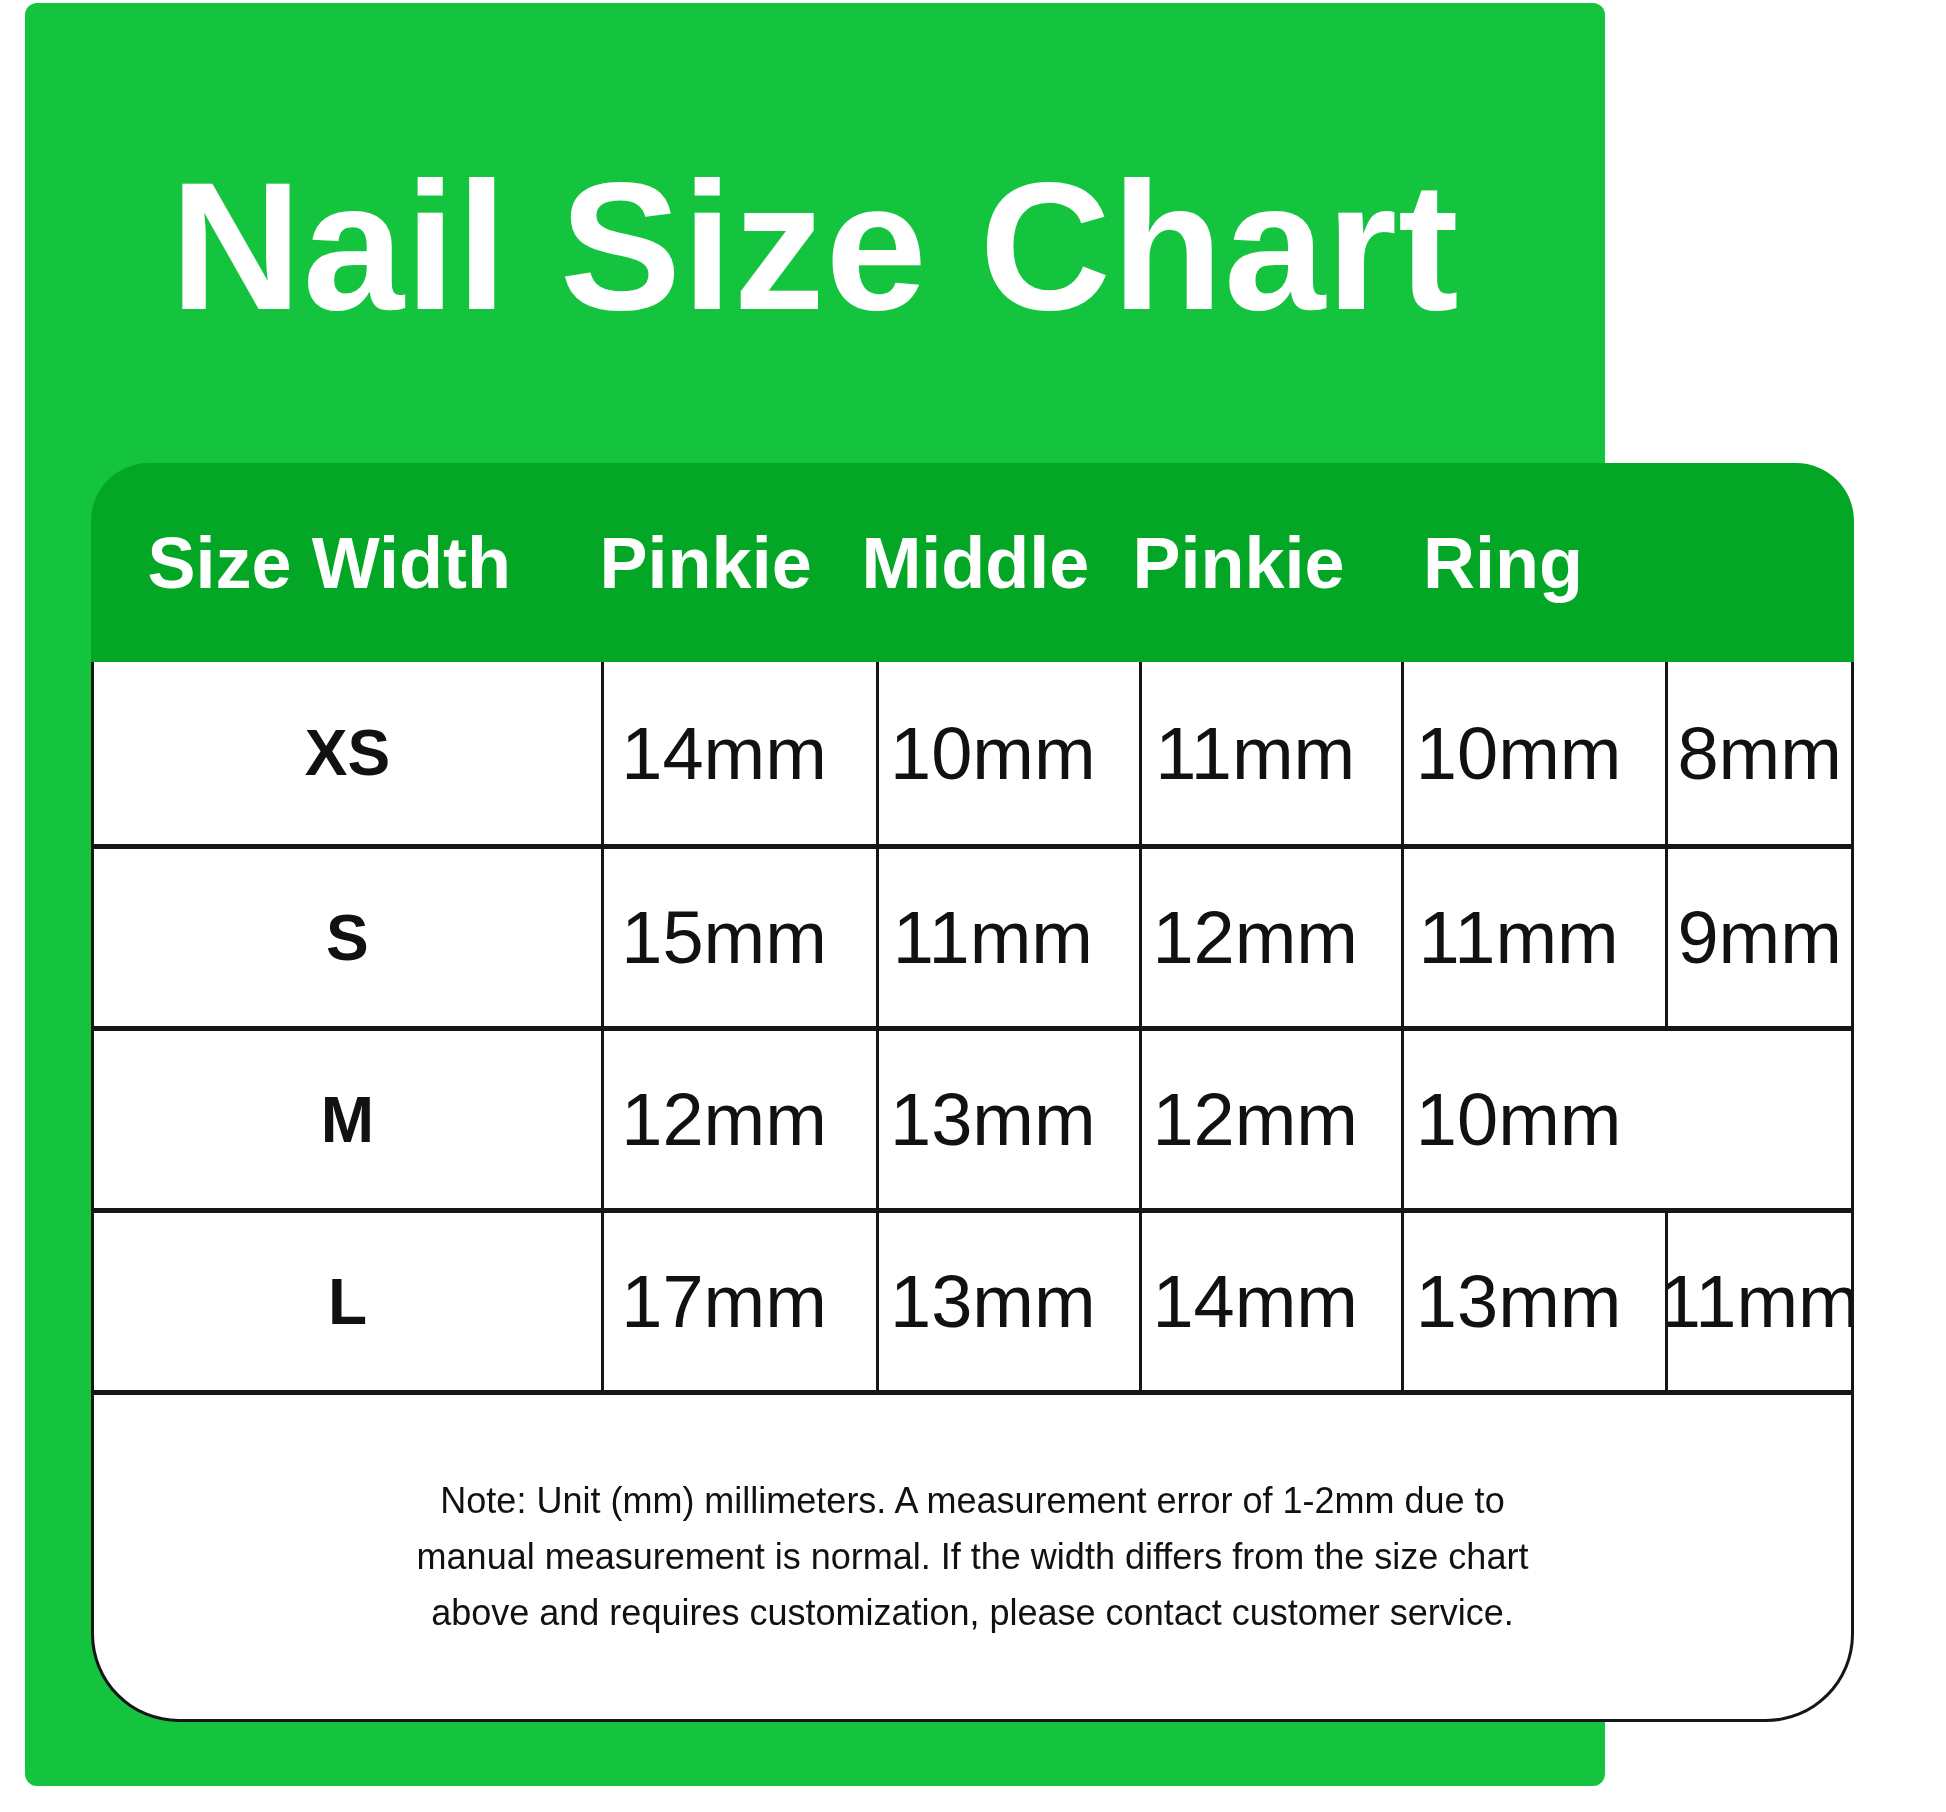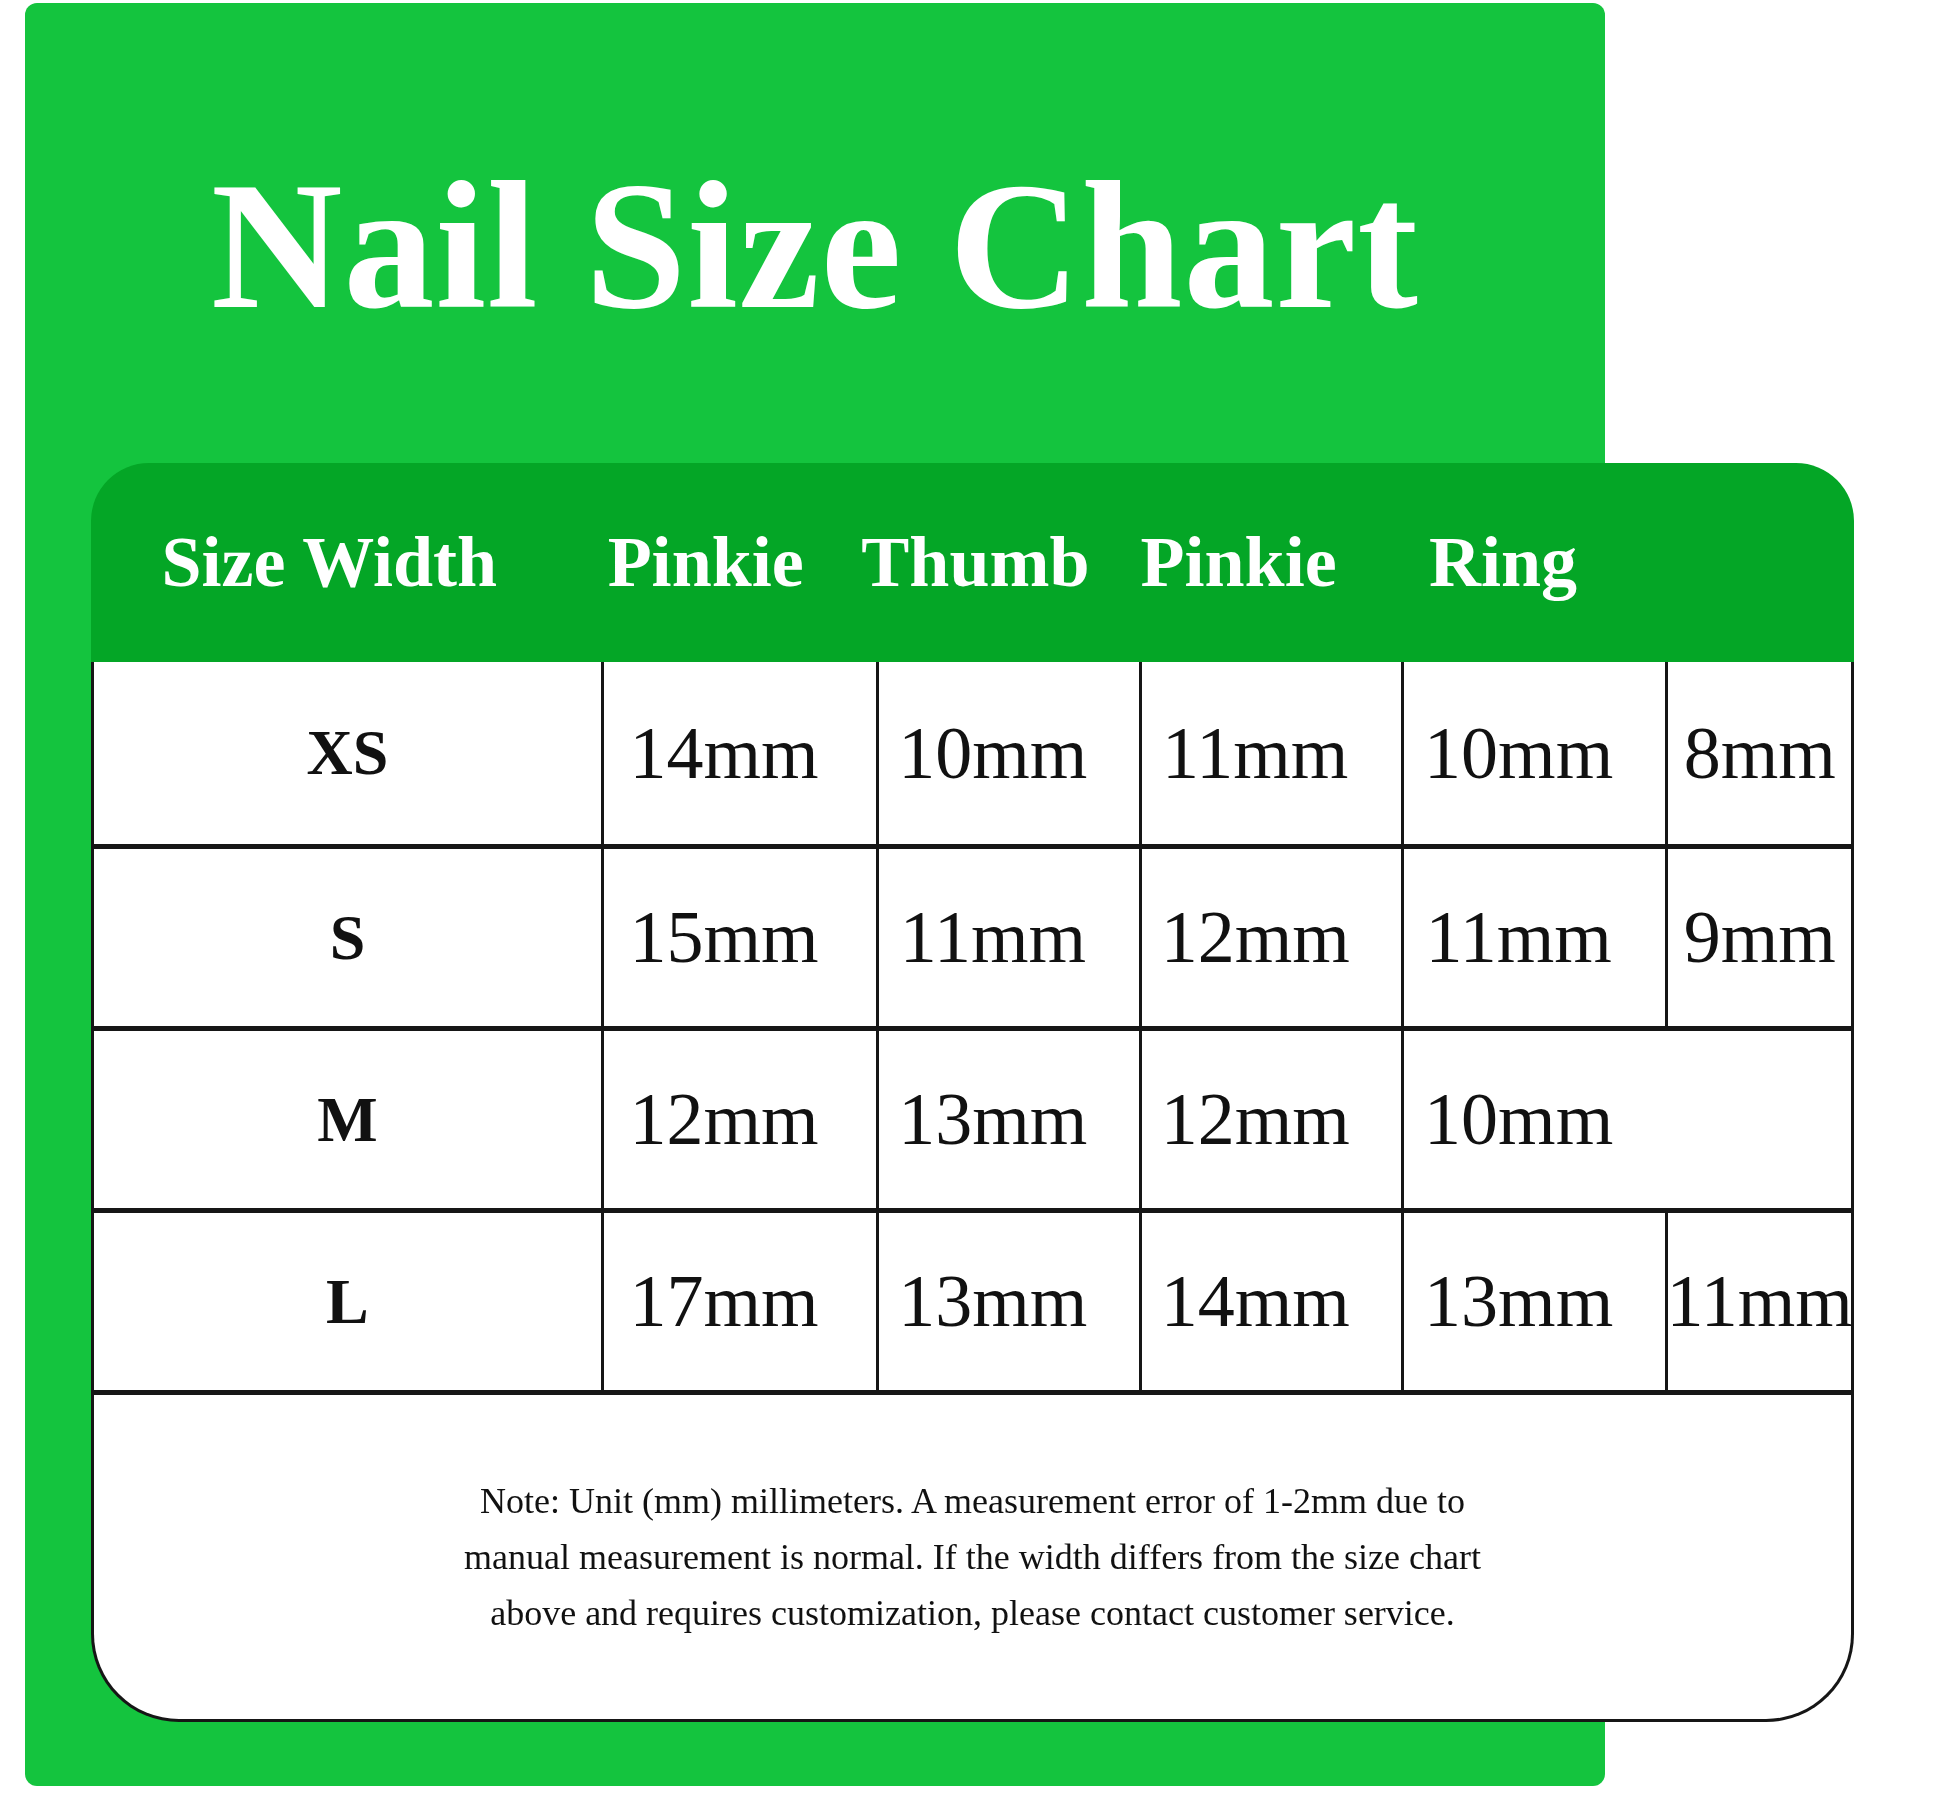--- a/index.html
+++ b/index.html
@@ -17,21 +17,20 @@
     font-family:"Liberation Sans", sans-serif;
     position:relative;
     overflow:hidden;
   }
   .card{
     position:absolute;
     left:25px; top:3px;
     width:1580px; height:1783px;
     background:var(--card-green);
     border-radius:12px;
-    font-family:Liberation Serif, serif;
   }
   .title{
     position:absolute;
     left:0; right:0; top:128px;
     text-align:center;
     color:var(--text-white);
     font-size:182px;
     font-weight:bold;
     line-height:230px;
     letter-spacing:1px;
@@ -107,21 +106,21 @@
 
 <div class="card">
 
   <div class="title">Nail Size Chart</div>
 
   <div class="panel">
 
     <div class="thead grid-cols">
       <div class="th">Size Width</div>
       <div class="th">Pinkie</div>
-      <div class="th">Thumb</div>
+      <div class="th">Middle</div>
       <div class="th">Pinkie</div>
       <div class="th">Ring</div>
     </div>
 
     <div class="tbody">
 
       <div class="row grid-cols">
         <div class="cell size">XS</div>
         <div class="cell">14mm</div>
         <div class="cell">10mm</div>

